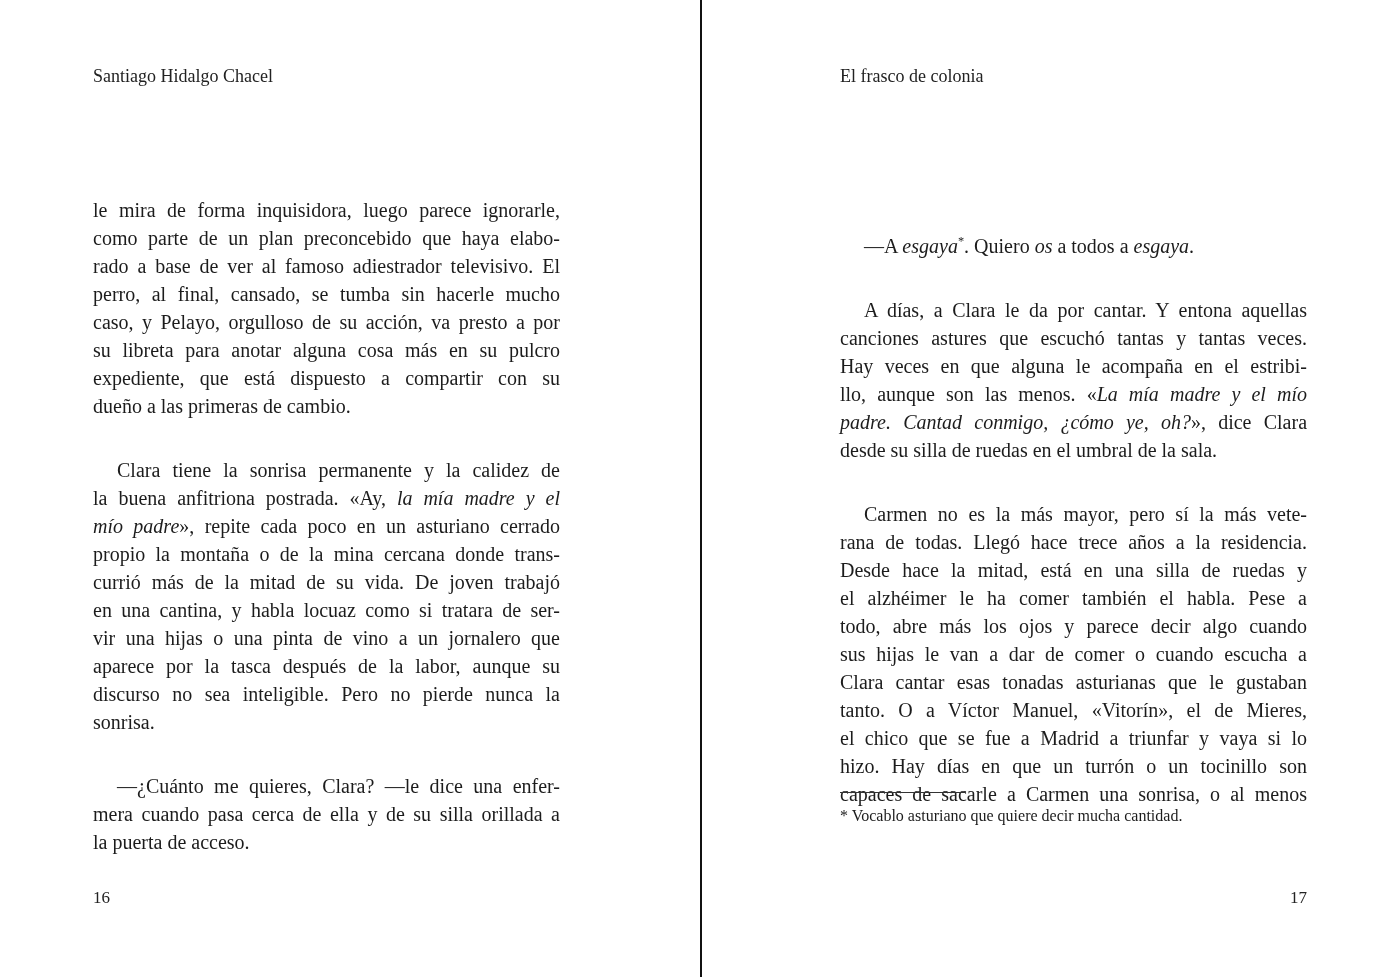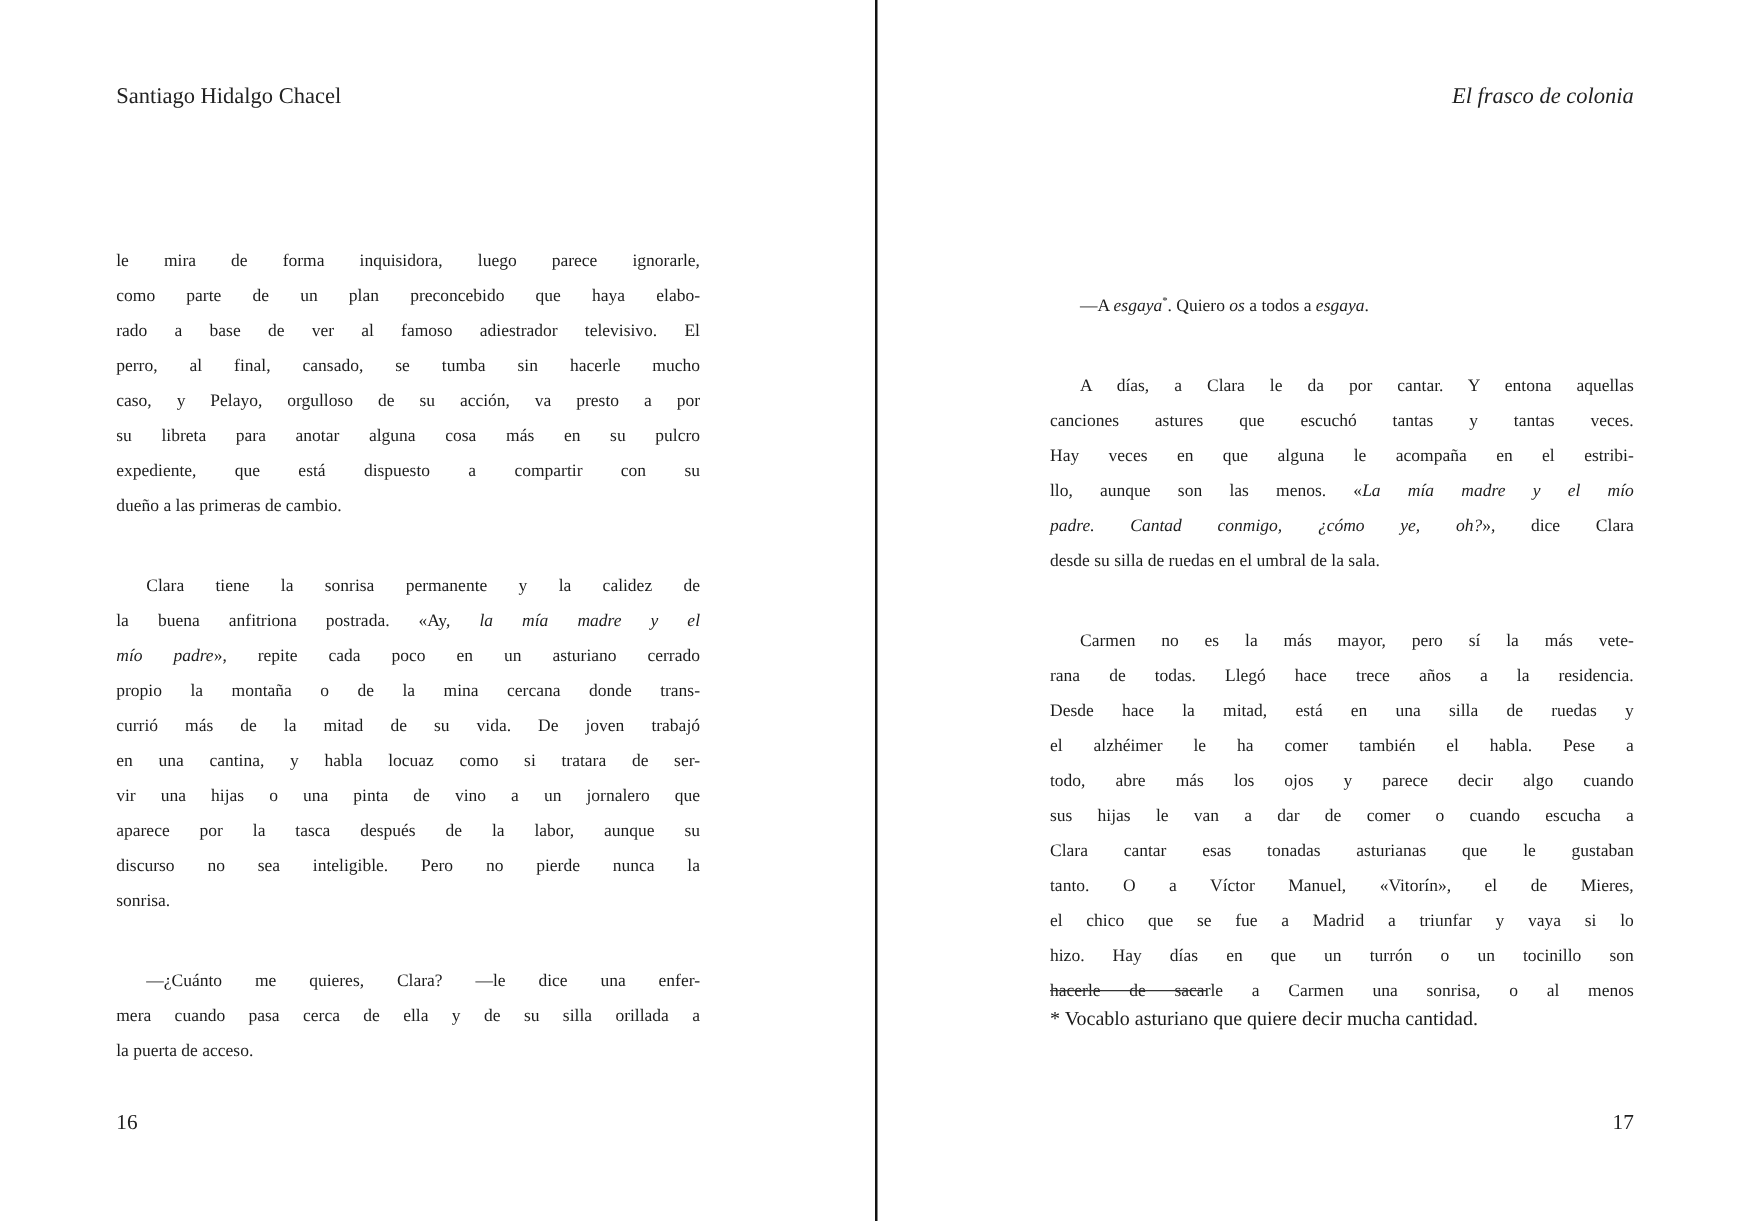--- a/index.html
+++ b/index.html
@@ -32,28 +32,26 @@
     color: #222222;
   }
   .running-header.left {
     left: 93px;
     width: 467px;
     text-align: left;
   }
   .running-header.right {
     left: 840px;
     width: 467px;
-    text-align: right;
-    font-style: italic;
   }
   .page-body {
     position: absolute;
     top: 196px;
     width: 467px;
-    font-size: 14px;
+    font-size: 20px;
     line-height: 28px;
   }
   .page-body.left  { left: 93px; }
   .page-body.right { left: 840px; }
   .para { margin: 0 0 28px 0; }
   .para:last-child { margin-bottom: 0; }
   .para.indent .line:first-child { text-indent: 24px; margin-top: 36px; }
   .line {
     text-align: justify;
     text-align-last: justify;
@@ -159,21 +157,21 @@
         <div class="line"><span>Carmen no es la más mayor, pero sí la más vete-</span></div>
         <div class="line"><span>rana de todas. Llegó hace trece años a la residencia.</span></div>
         <div class="line"><span>Desde hace la mitad, está en una silla de ruedas y</span></div>
         <div class="line"><span>el alzhéimer le ha comer también el habla. Pese a</span></div>
         <div class="line"><span>todo, abre más los ojos y parece decir algo cuando</span></div>
         <div class="line"><span>sus hijas le van a dar de comer o cuando escucha a</span></div>
         <div class="line"><span>Clara cantar esas tonadas asturianas que le gustaban</span></div>
         <div class="line"><span>tanto. O a Víctor Manuel, «Vitorín», el de Mieres,</span></div>
         <div class="line"><span>el chico que se fue a Madrid a triunfar y vaya si lo</span></div>
         <div class="line"><span>hizo. Hay días en que un turrón o un tocinillo son</span></div>
-        <div class="line"><span>hacerle de sacarle a Carmen una sonrisa, o al menos</span></div>
+        <div class="line"><span>capaces de sacarle a Carmen una sonrisa, o al menos</span></div>
       </div>
     </div>
 
   <div class="footnote">
     <div class="footnote-rule"></div>
     <div class="footnote-text">* Vocablo asturiano que quiere decir mucha cantidad.</div>
   </div>
 
   <div class="page-number left">16</div>
 

